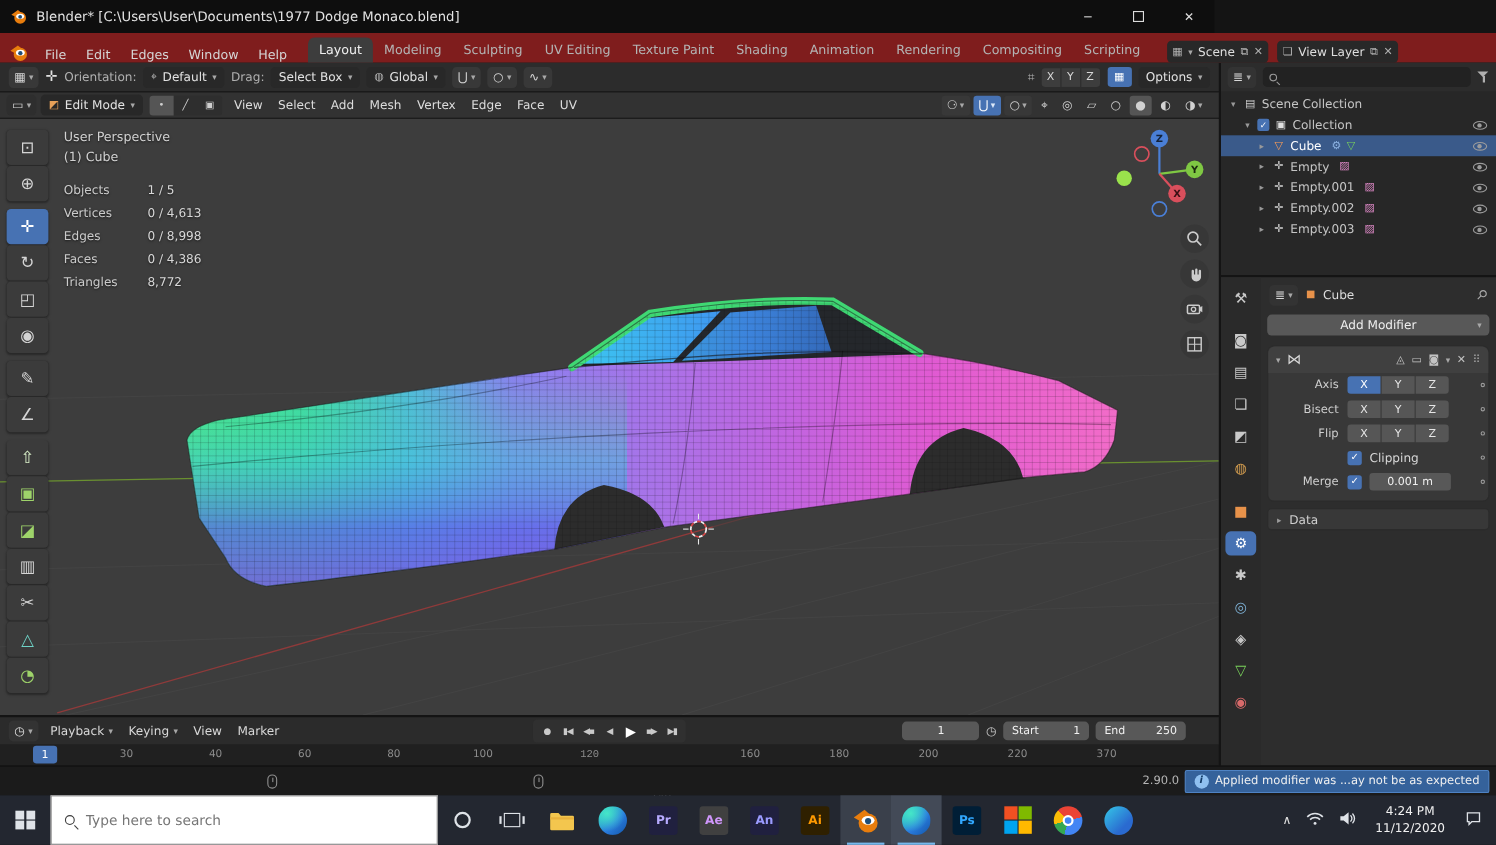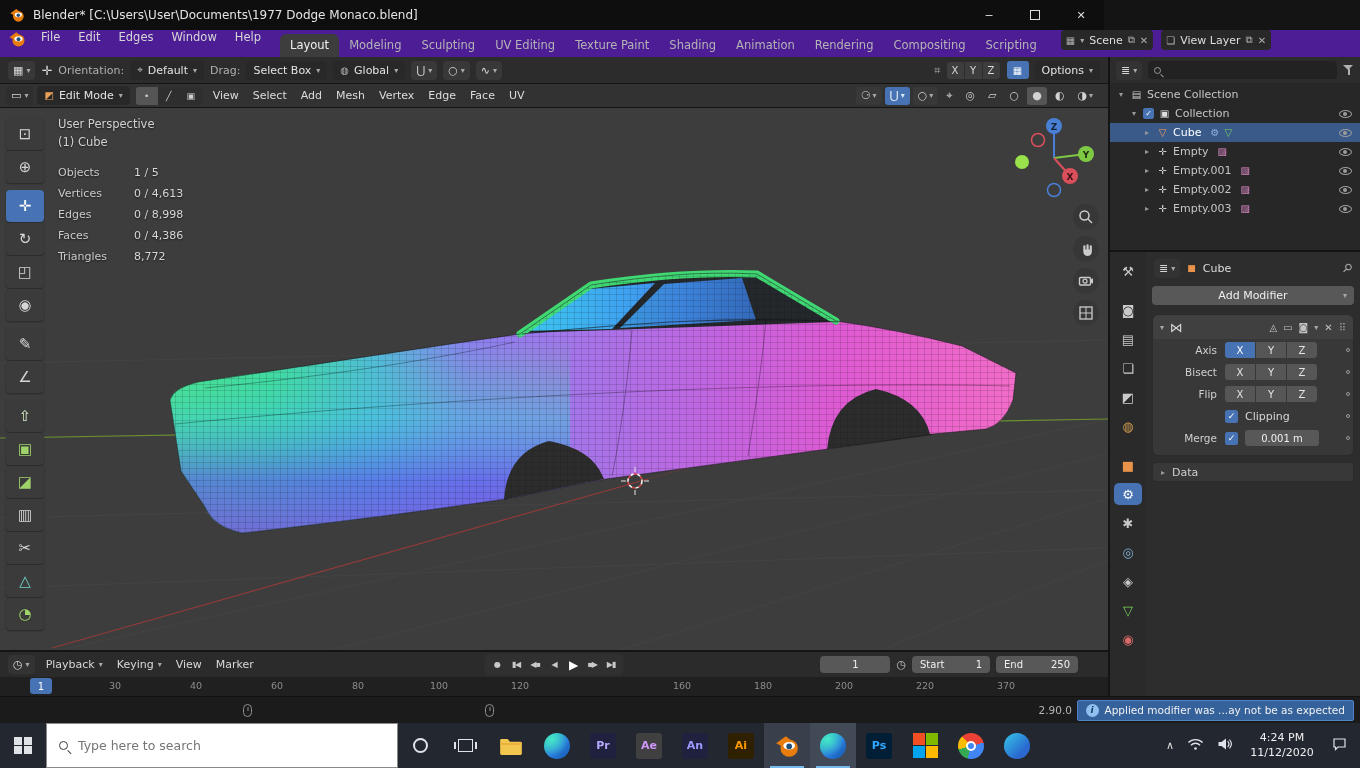--- a/index.html
+++ b/index.html
@@ -8,22 +8,22 @@
 
   
   #titlebar{position:absolute;left:0;top:0;width:1104px;height:30px;background:#0e0e0e;
     display:flex;align-items:center;color:#e4e4e4;font-size:12px}
   #titlebar .appicon{margin:0 8px 0 9px;display:flex}
   #win-controls{margin-left:auto;display:flex;height:100%}
   .wc{width:46px;height:100%;display:flex;align-items:center;justify-content:center;color:#dcdcdc;font-size:11px}
   .wc .maxbox{width:10px;height:10px;border:1px solid #dcdcdc}
 
   
-  #topbar{position:absolute;left:0;top:30px;width:1360px;height:27px;background:#4c1d95;
-    display:flex;align-items:flex-start}
+  #topbar{position:absolute;left:0;top:30px;width:1360px;height:27px;background:#7f1d1d;
+    display:flex;align-items:flex-end}
   #topbar .appicon{margin:0 6px 0 8px;display:flex}
   .tb-menu{padding:0 9px;color:#d6d6d6;font-size:11.5px}
   #ws-tabs{display:flex;align-items:flex-end;height:100%;margin-left:10px}
   .ws-tab{padding:4px 10px 5px;color:#b4b4b4;font-size:11.5px;border-radius:6px 6px 0 0}
   .ws-tab.active{background:#3d3d3d;color:#f0f0f0}
   .id-field{display:flex;align-items:center;height:20px;background:#282828;border-radius:4px;
     padding:0 5px;gap:5px;color:#dedede}
   .id-field .gl{color:#b0b0b0;font-size:10px}
   #scene-field{margin-left:14px}
   #vl-field{margin-left:8px}
@@ -789,21 +789,21 @@
 </div>
 <div id="tl-ruler">
   <div id="playhead">
       <span>1</span>
     </div>
 <span class="tick" style="left: 115px;">30</span>
     <span class="tick" style="left: 196px;">40</span>
     <span class="tick" style="left: 277px;">60</span>
     <span class="tick" style="left: 358px;">80</span>
     <span class="tick" style="left: 439px;">100</span>
-    <span class="tick" style="left: 520px;">120</span>
+    <span class="tick" style="left: 536px; font-family: Liberation Mono, monospace;">120</span>
     <span class="tick" style="left: 601px; margin-top: 39px;">140</span>
     <span class="tick" style="left: 682px;">160</span>
     <span class="tick" style="left: 763px;">180</span>
     <span class="tick" style="left: 844px;">200</span>
     <span class="tick" style="left: 925px;">220</span>
     <span class="tick" style="left: 1006px;">370</span>
   </div>
 
 <div id="statusbar">
   <span class="mousei" style="left:243px"></span>

